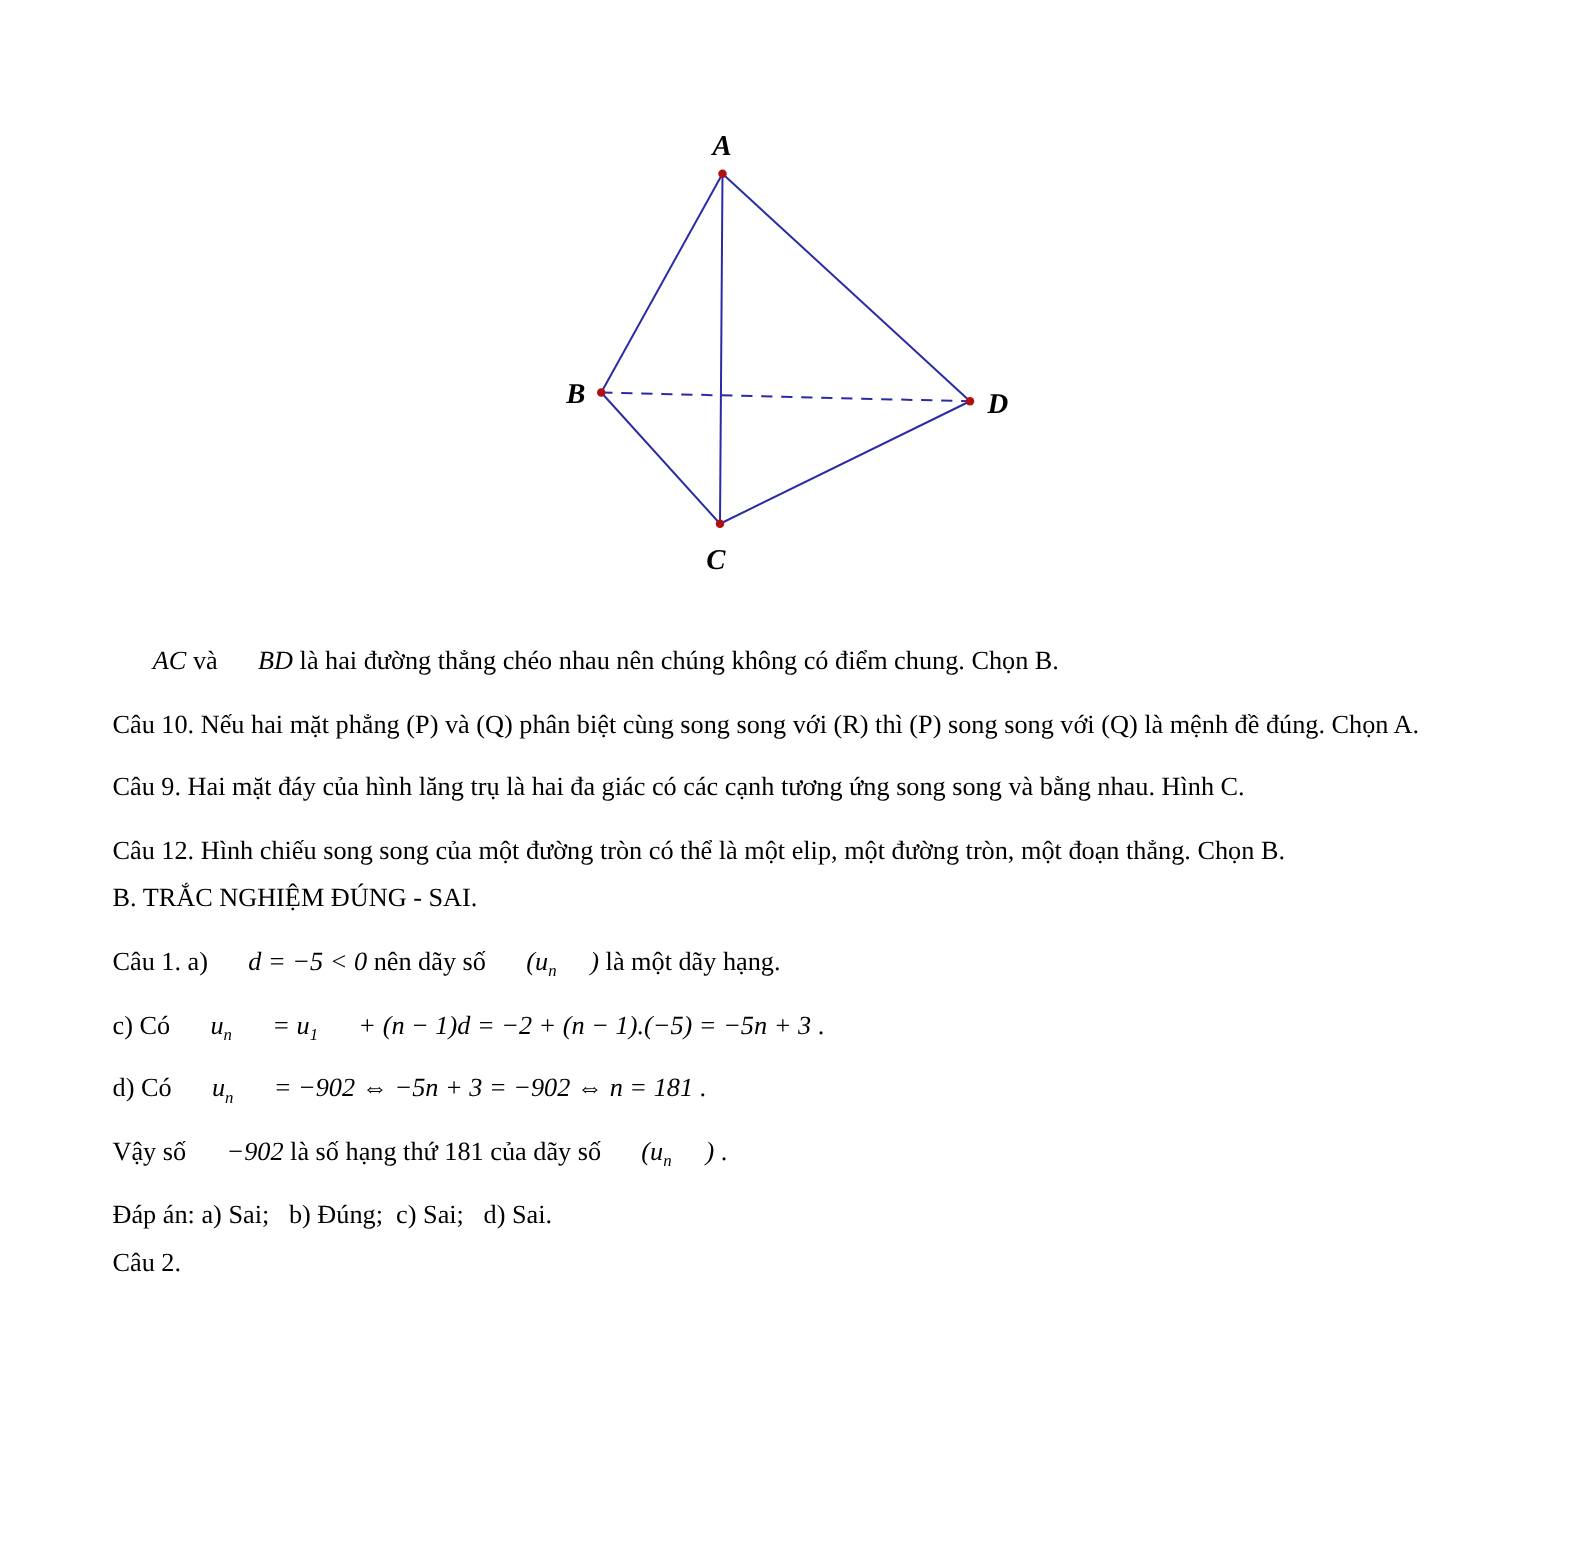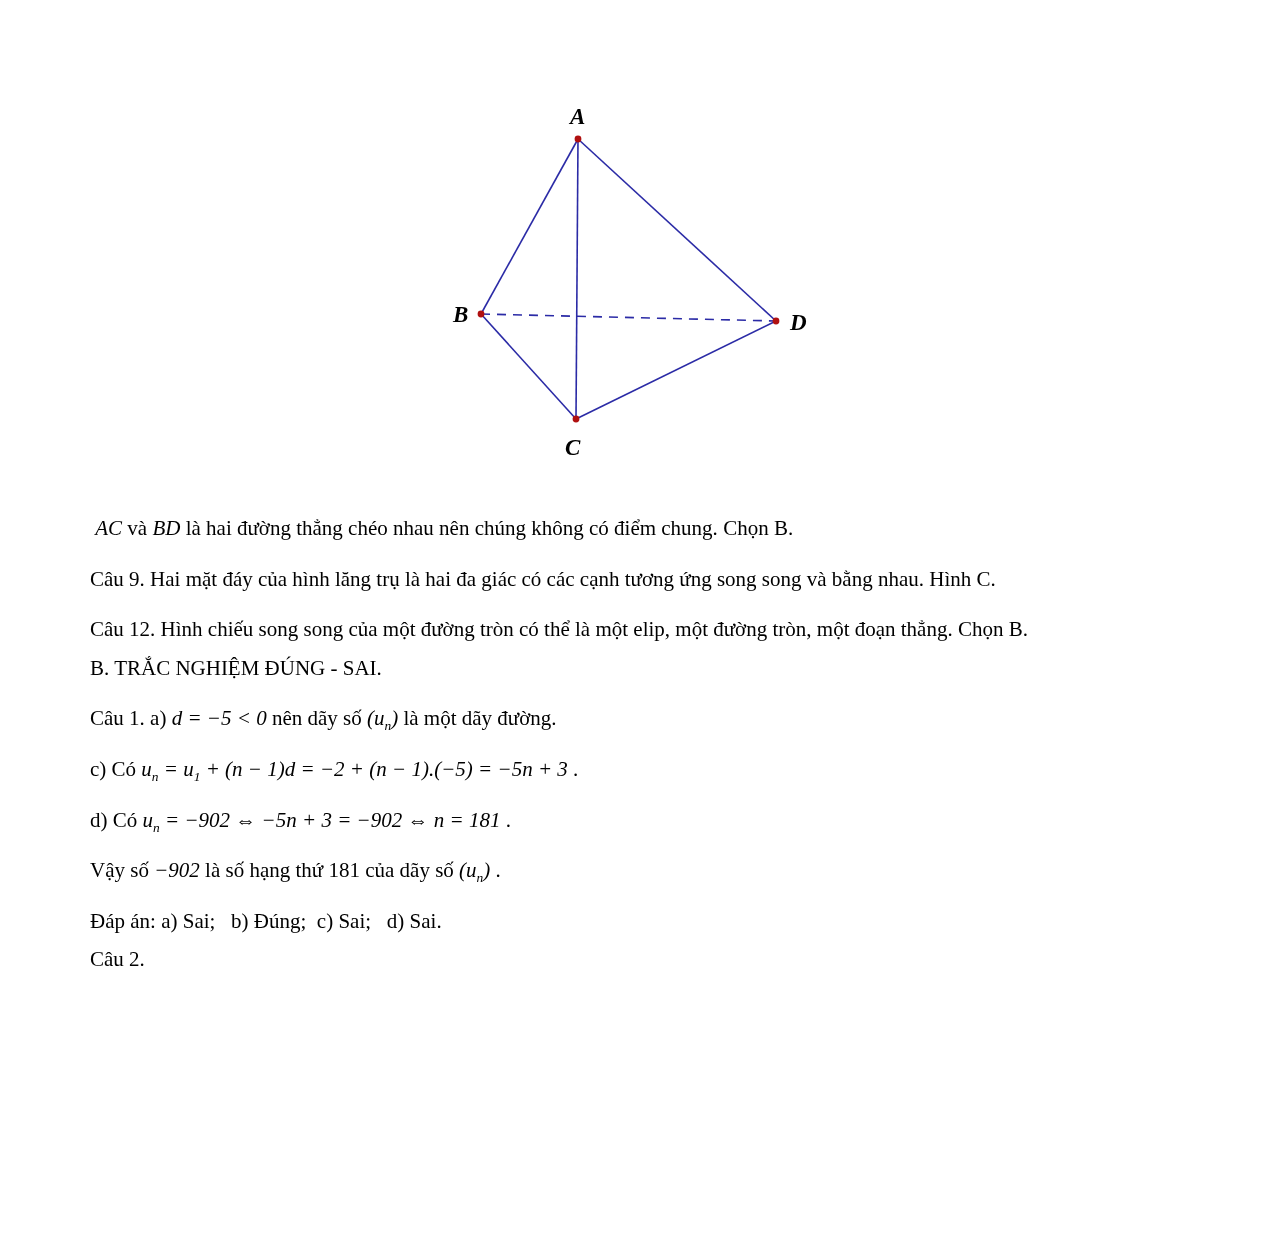--- a/index.html
+++ b/index.html
@@ -28,21 +28,21 @@
     margin-top: 44px;
   }
   .para {
     margin: 0 0 17px 0;
     line-height: 1.6;
   }
   .para.tight { margin-bottom: 5px; }
   .run { white-space: pre-wrap; }
   .run.normal { font-style: normal; font-weight: 400; font-family: Liberation Serif, serif; }
   .run.bold { font-weight: 400; }
-  .run.math { font-style: italic; }
+  .run.math { font-style: italic; margin-left: 27px; }
   sub.run.math, sub.run.sub {
     font-style: italic;
     font-size: 64%;
     line-height: 0;
   }
 </style>
 </head>
 <body>
 
 <div class="figure-wrap">
@@ -63,22 +63,23 @@
 
     <text x="122" y="18" class="svg-label">A</text>
     <text x="5" y="216" class="svg-label">B</text>
     <text x="342" y="224" class="svg-label">D</text>
     <text x="117" y="349" class="svg-label">C</text>
   </svg>
 </div>
 
 <div class="doc">
     <p class="para"><span class="run normal">&nbsp;</span><span class="run math">AC</span><span class="run normal"> và </span><span class="run math">BD</span><span class="run normal"> là hai đường thẳng chéo nhau nên chúng không có điểm chung. </span><span class="run bold">Chọn B</span><span class="run normal">.</span></p>
+    <p class="para"><span class="run bold">Câu 10.</span><span class="run normal"> Nếu hai mặt phẳng (P) và (Q) phân biệt cùng song song với (R) thì (P) song song với (Q) là mệnh đề đúng. </span><span class="run bold">Chọn A</span><span class="run normal">.</span></p>
     <p class="para"><span class="run bold">Câu 9.</span><span class="run normal"> Hai mặt đáy của hình lăng trụ là hai đa giác có các cạnh tương ứng song song và bằng nhau. </span><span class="run bold">Hình C</span><span class="run normal">.</span></p>
     <p class="para tight"><span class="run bold">Câu 12.</span><span class="run normal"> Hình chiếu song song của một đường tròn có thể là một elip, một đường tròn, một đoạn thẳng. </span><span class="run bold">Chọn B</span><span class="run normal">.</span></p>
     <p class="para"><span class="run bold">B. TRẮC NGHIỆM ĐÚNG - SAI.</span></p>
-    <p class="para"><span class="run bold">Câu 1.</span><span class="run normal"> a) </span><span class="run math">d = −5 &lt; 0</span><span class="run normal"> nên dãy số </span><span class="run math">(u</span><sub class="run sub">n</sub><span class="run math">)</span><span class="run normal"> là một dãy đường.</span></p>
+    <p class="para"><span class="run bold">Câu 1.</span><span class="run normal"> a) </span><span class="run math">d = −5 &lt; 0</span><span class="run normal"> nên dãy số </span><span class="run math">(u</span><sub class="run sub">n</sub><span class="run math">)</span><span class="run normal"> là một dãy hạng.</span></p>
     <p class="para"><span class="run normal">c) Có </span><span class="run math">u</span><sub class="run sub">n</sub><span class="run math"> = u</span><sub class="run sub">1</sub><span class="run math"> + (n − 1)d = −2 + (n − 1).(−5) = −5n + 3</span><span class="run normal"> .</span></p>
     <p class="para"><span class="run normal">d) Có </span><span class="run math">u</span><sub class="run sub">n</sub><span class="run math"> = −902 ⇔ −5n + 3 = −902 ⇔ n = 181</span><span class="run normal"> .</span></p>
     <p class="para"><span class="run normal">Vậy số </span><span class="run math">−902</span><span class="run normal"> là số hạng thứ 181 của dãy số </span><span class="run math">(u</span><sub class="run sub">n</sub><span class="run math">)</span><span class="run normal"> .</span></p>
     <p class="para tight"><span class="run bold">Đáp án: a) Sai;&nbsp;&nbsp;&nbsp;b) Đúng;&nbsp;&nbsp;c) Sai;&nbsp;&nbsp;&nbsp;d) Sai.</span></p>
     <p class="para"><span class="run bold">Câu 2.</span></p>
   </div>
 
 </body></html>

